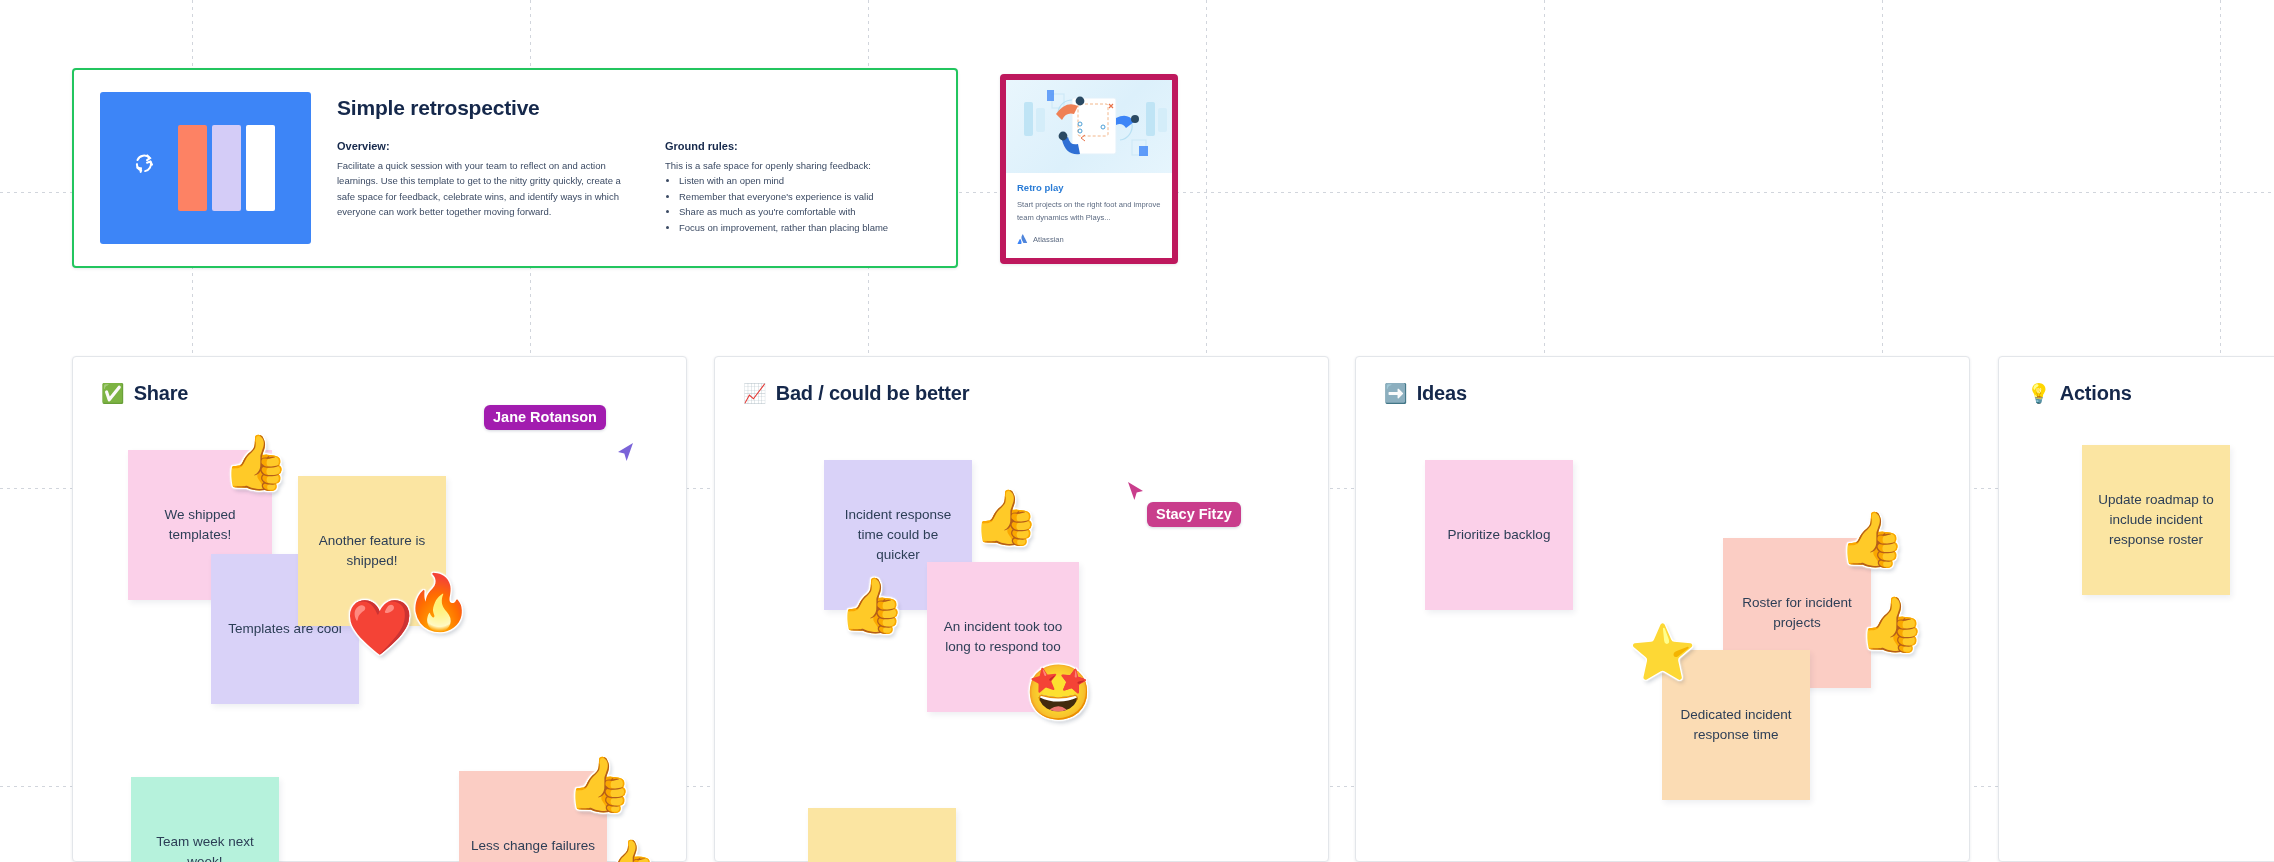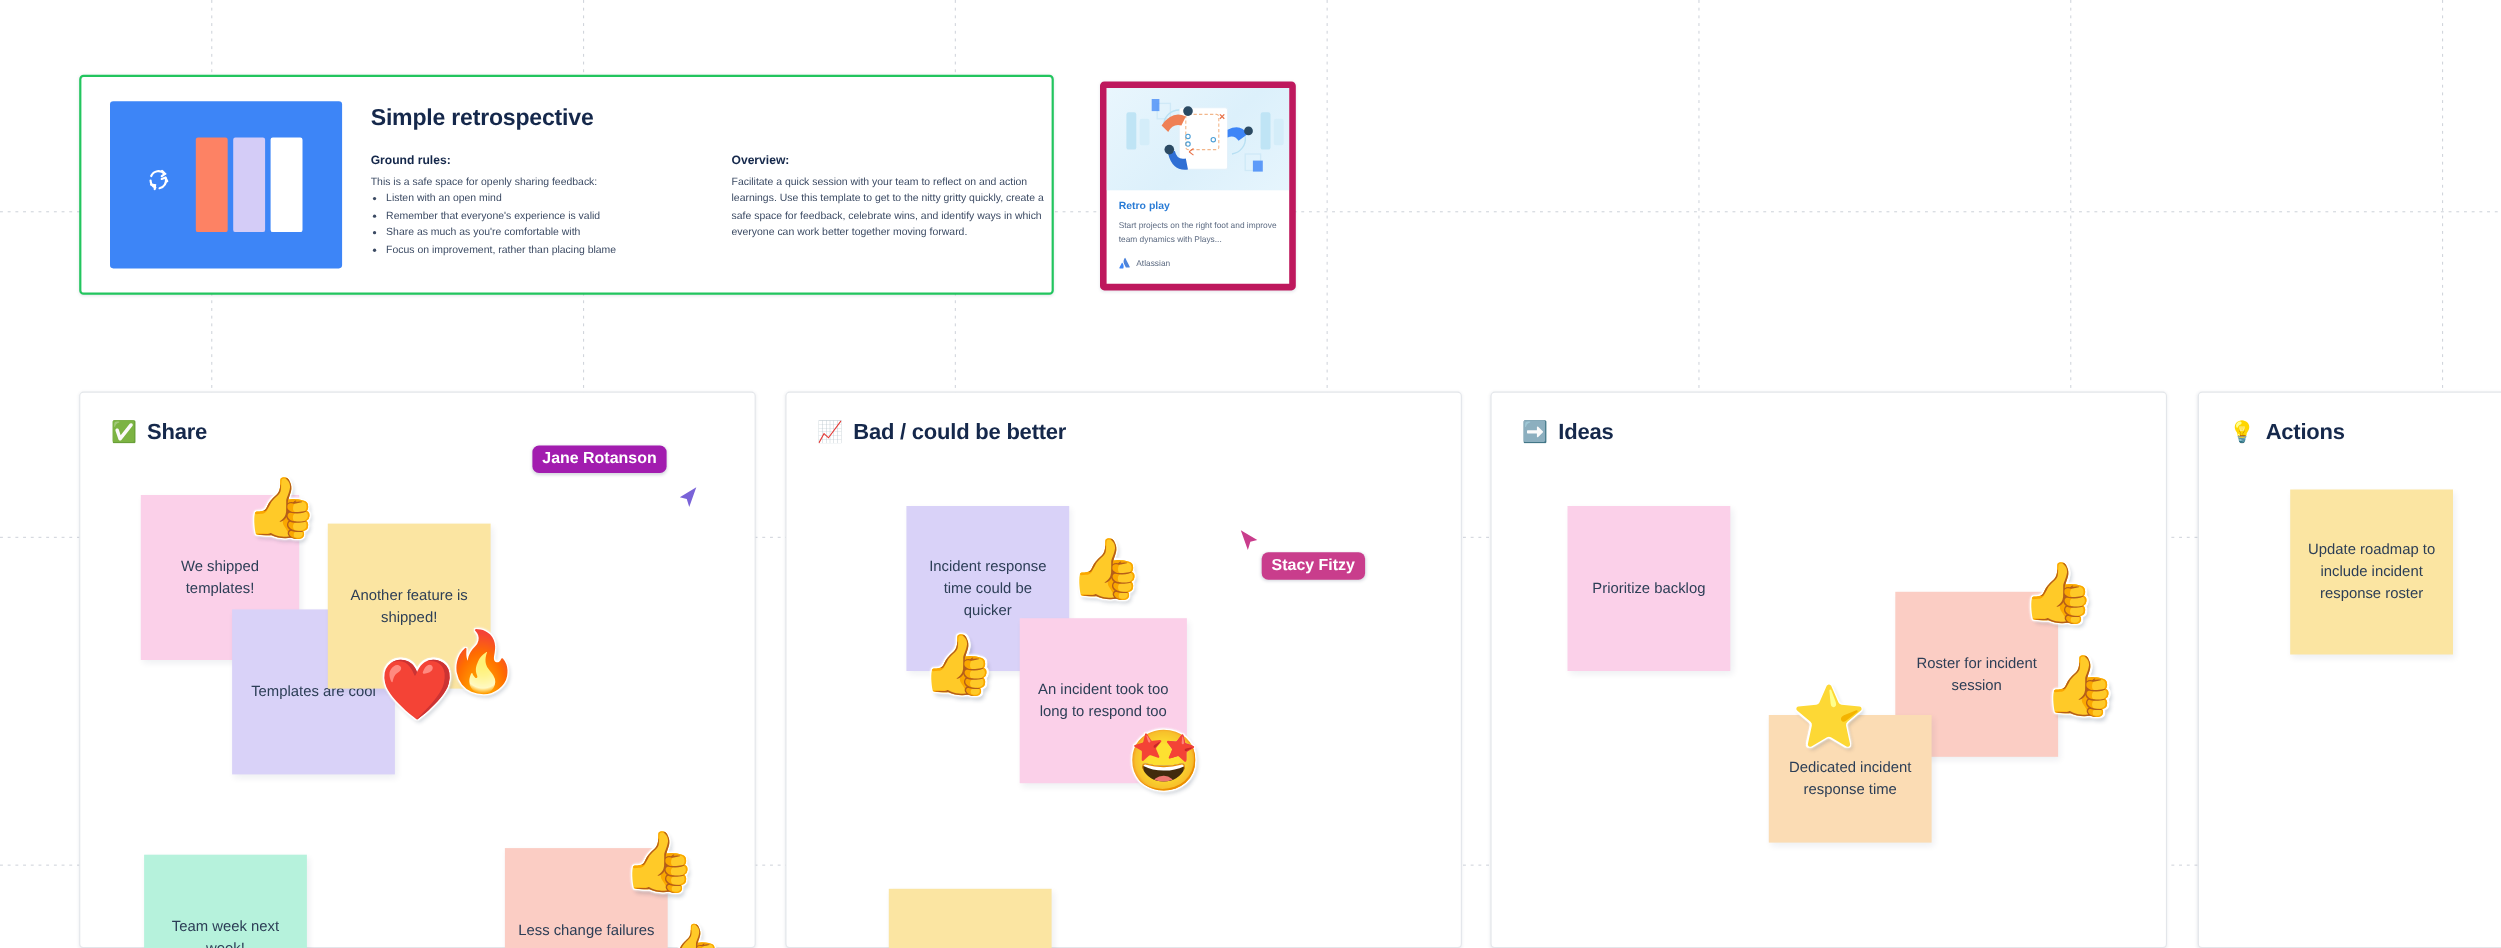--- a/index.html
+++ b/index.html
@@ -174,33 +174,33 @@
       <div class="bar b1"></div>
       <div class="bar b2"></div>
       <div class="bar b3"></div>
     </div>
 
     <div id="card-body">
       <div id="card-title">Simple retrospective</div>
 
 
       <div id="cols-row">
+        <div id="col-overview">
+          <div class="sec-h">Overview:</div>
+          <div class="sec-p">Facilitate a quick session with your team to reflect on and action learnings. Use this template to get to the nitty gritty quickly, create a safe space for feedback, celebrate wins, and identify ways in which everyone can work better together moving forward.</div>
+        </div>
         <div id="col-rules">
           <div class="sec-h">Ground rules:</div>
           <div class="sec-p">This is a safe space for openly sharing feedback:</div>
           <ul class="sec-ul" id="rules-list">
               <li>Listen with an open mind</li>
               <li>Remember that everyone's experience is valid</li>
               <li>Share as much as you're comfortable with</li>
               <li>Focus on improvement, rather than placing blame</li>
             </ul>
-        </div>
-        <div id="col-overview">
-          <div class="sec-h">Overview:</div>
-          <div class="sec-p">Facilitate a quick session with your team to reflect on and action learnings. Use this template to get to the nitty gritty quickly, create a safe space for feedback, celebrate wins, and identify ways in which everyone can work better together moving forward.</div>
         </div>
       </div>
     </div>
   </div>
 
   <div id="play-card">
     <div id="play-hero">
       <svg viewBox="0 0 178 93" width="178" height="93">
         <rect x="18" y="22" width="9" height="34" rx="2" fill="#bfe4f5"></rect>
         <rect x="30" y="28" width="9" height="24" rx="2" fill="#d4edf9"></rect>
@@ -267,22 +267,22 @@
       </div>
       <div class="note" style="left: 128px; top: 450px; width: 144px; height: 150px; background: rgb(251, 208, 233);">We shipped templates!</div>
       <div class="note" style="left: 211px; top: 554px; width: 148px; height: 150px; background: rgb(217, 210, 248);">Templates are cool</div>
       <div class="note" style="left: 298px; top: 476px; width: 148px; height: 150px; background: rgb(251, 229, 162);">Another feature is shipped!</div>
       <div class="note" style="left: 131px; top: 777px; width: 148px; height: 150px; background: rgb(182, 242, 220);">Team week next week!</div>
       <div class="note" style="left: 459px; top: 771px; width: 148px; height: 150px; background: rgb(251, 205, 196);">Less change failures</div>
       <div class="note" style="left: 824px; top: 460px; width: 148px; height: 150px; background: rgb(217, 210, 248);">Incident response time could be quicker</div>
       <div class="note" style="left: 927px; top: 562px; width: 152px; height: 150px; background: rgb(251, 208, 233);">An incident took too long to respond too</div>
       <div class="note" style="left: 808px; top: 808px; width: 148px; height: 150px; background: rgb(251, 229, 162);"></div>
       <div class="note" style="left: 1425px; top: 460px; width: 148px; height: 150px; background: rgb(251, 208, 233);">Prioritize backlog</div>
-      <div class="note" style="left: 1723px; top: 538px; width: 148px; height: 150px; background: rgb(251, 205, 196);">Roster for incident session</div>
-      <div class="note" style="left: 1608px; top: 650px; width: 148px; height: 116px; background: rgb(251, 220, 180);">Dedicated incident response time</div>
+      <div class="note" style="left: 1723px; top: 538px; width: 148px; height: 150px; background: rgb(251, 205, 196);">Roster for incident projects</div>
+      <div class="note" style="left: 1662px; top: 650px; width: 148px; height: 150px; background: rgb(251, 220, 180);">Dedicated incident response time</div>
       <div class="note" style="left: 2082px; top: 445px; width: 148px; height: 150px; background: rgb(251, 229, 162);">Update roadmap to include incident response roster</div>
       <div class="reaction" style="left: 222px; top: 435px; font-size: 54px;">👍</div>
       <div class="reaction" style="left: 405px; top: 575px; font-size: 54px;">🔥</div>
       <div class="reaction" style="left: 346px; top: 600px; font-size: 54px;">❤️</div>
       <div class="reaction" style="left: 566px; top: 757px; font-size: 54px;">👍</div>
       <div class="reaction" style="left: 600px; top: 840px; font-size: 46px;">👍</div>
       <div class="reaction" style="left: 972px; top: 490px; font-size: 54px;">👍</div>
       <div class="reaction" style="left: 838px; top: 578px; font-size: 54px;">👍</div>
       <div class="reaction" style="left: 1025px; top: 665px; font-size: 54px;">🤩</div>
       <div class="reaction" style="left: 1838px; top: 512px; font-size: 54px;">👍</div>

